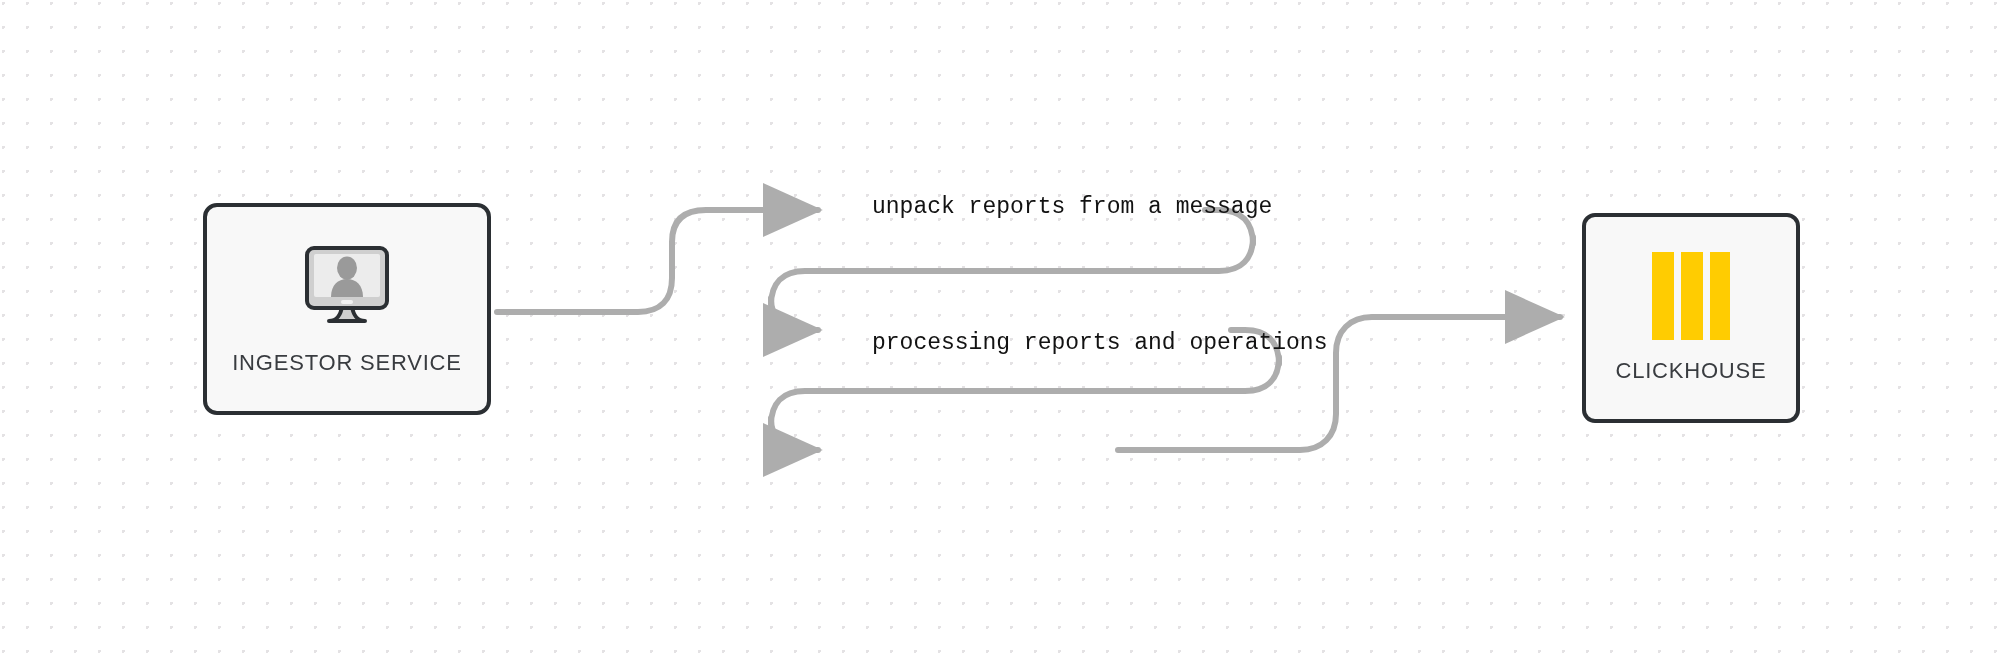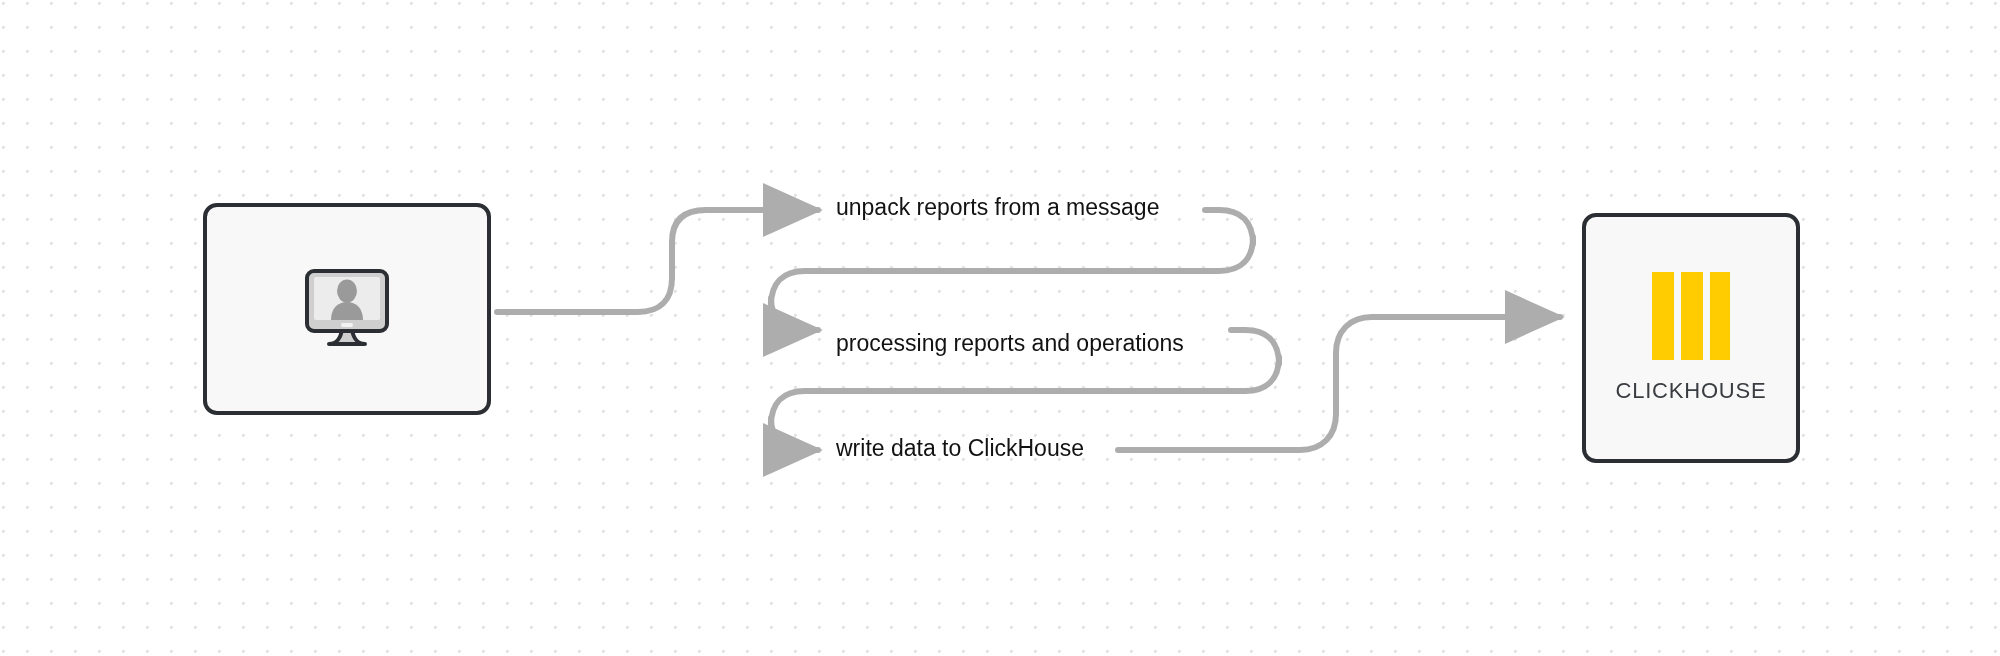--- a/index.html
+++ b/index.html
@@ -42,45 +42,47 @@
   #node-ingestor {
     left: 203px;
     top: 203px;
     width: 288px;
     height: 212px;
   }
   #node-clickhouse {
     left: 1582px;
     top: 213px;
     width: 218px;
-    height: 250px;
+    height: 210px;
+    border-radius: 13px;
   }
   .node-icon {
     display: block;
     line-height: 0;
   }
   .node-label {
     margin-top: 16px;
     font-family: "Liberation Sans", sans-serif;
     font-size: 22px;
     letter-spacing: 0.8px;
     color: #393c40;
     white-space: nowrap;
     text-align: center;
   }
   #node-ingestor .node-label { margin-top: 20px; }
   #node-clickhouse .node-label { margin-top: 18px; }
   .edge-label {
     position: absolute;
-    font-family: Liberation Sans, sans-serif;
+    font-family: Liberation Mono, monospace;
     font-size: 23px;
     color: #121212;
     white-space: nowrap;
     line-height: 1;
     background: transparent;
+    margin-left: 36px;
   }
   #edge-label-0 { left: 836px; top: 196px; }
   #edge-label-1 { left: 836px; top: 332px; }
   #edge-label-2 { left: 836px; top: 437px; }
 </style>
 </head>
 <body>
 
 <div id="canvas">
 
@@ -121,30 +123,30 @@
 
         <rect x="15" y="12" width="66" height="43" rx="2" ry="2" fill="#ececec"></rect>
 
         <rect x="42" y="58" width="12" height="4" rx="2" ry="2" fill="#f2f2f2"></rect>
 
         <ellipse cx="48" cy="26" rx="10" ry="11.5" fill="#9a9a9a"></ellipse>
 
         <path d="M32,55 C32,43 39,37 48,37 C57,37 64,43 64,55 Z" fill="#9a9a9a"></path>
       </svg>
     </span>
+    <div class="node-label">INGESTOR SERVICE</div>
   </div>
 
   <div class="node" id="node-clickhouse">
     <span class="node-icon">
       <svg width="86" height="88" viewBox="0 0 86 88" xmlns="http://www.w3.org/2000/svg">
         <rect x="4" y="0" width="22" height="88" fill="#FFCC01"></rect>
         <rect x="33" y="0" width="22" height="88" fill="#FFCC01"></rect>
         <rect x="62" y="0" width="20" height="88" fill="#FFCC01"></rect>
       </svg>
     </span>
     <div class="node-label">CLICKHOUSE</div>
   </div>
 
   <div class="edge-label" id="edge-label-0">unpack reports from a message</div>
   <div class="edge-label" id="edge-label-1">processing reports and operations</div>
-  <div class="edge-label" id="edge-label-2">write data to ClickHouse</div>
 
 </div>
 
 </body></html>

